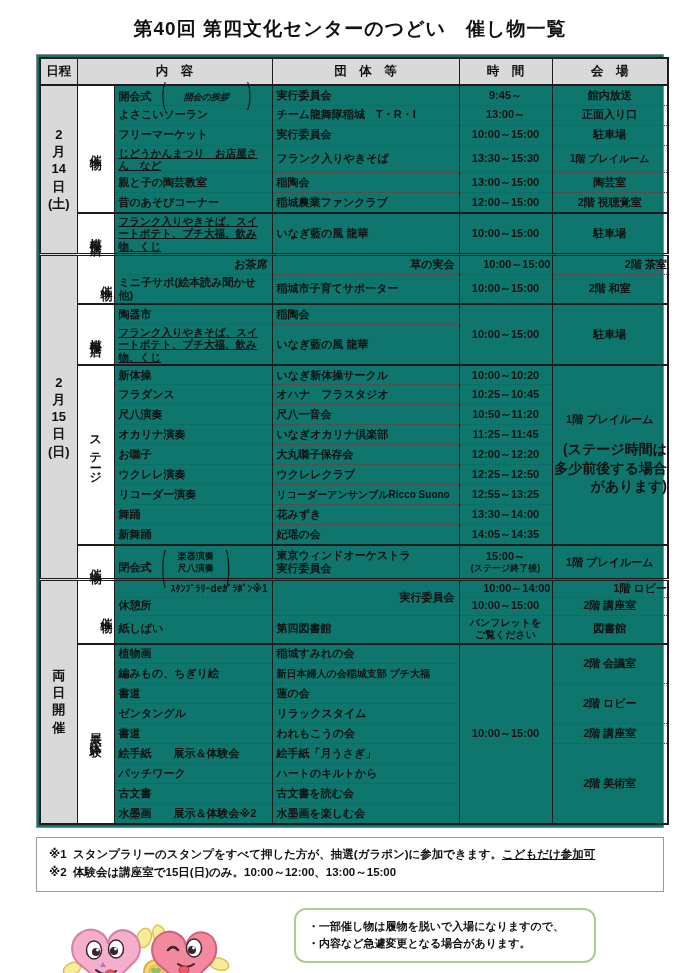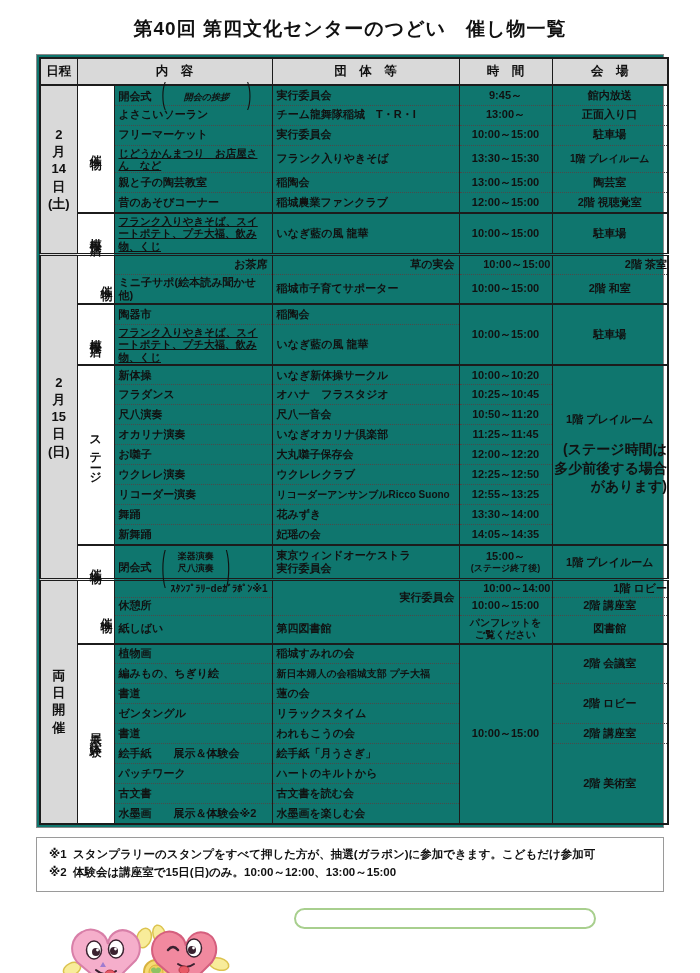--- a/index.html
+++ b/index.html
@@ -56,21 +56,21 @@
   .ptext2 { font-size:9px; line-height:1.35; padding:0 10px; text-align:center; white-space:nowrap; }
   .tsub { font-size:9px; line-height:1.2; }
   .tsub2 { font-size:10px; line-height:1.25; }
   .vnote { font-size:14px; line-height:1.35; margin-top:13px; font-weight:bold;text-align:right; }
 
   
   .notes {
     border:1px solid #9a9a9a; margin-top:9px; padding:7px 12px 10px 12px;
     font-size:11.5px; font-weight:bold; line-height:1.6;
   }
-  .u { }
+  .u { text-decoration:underline; }
 
   
   .bottom { position:relative; margin-top:16px; height:100px; }
   .mascots { position:absolute; left:20px; top:14px; }
   .info-box {
     position:absolute; left:258px; top:0; width:302px;
     border:2px solid #a8cf8e; border-radius:12px; background:#fff;
     padding:8px 10px 9px 12px; font-size:11px; font-weight:bold; line-height:1.55;
   }
 </style>
@@ -387,15 +387,17 @@
 
       <path d="M112 28 q5 -6 10 0" fill="none" stroke="#3a2230" stroke-width="2.5" stroke-linecap="round"></path>
       <ellipse cx="138" cy="26" rx="7.5" ry="9" fill="#fff" stroke="#3a2230" stroke-width="1.5"></ellipse>
       <circle cx="136" cy="28" r="4" fill="#3a2230"></circle>
         <circle cx="137.5" cy="26" r="1.4" fill="#fff"></circle>
       <path d="M122 42 q8 6 16 0" fill="none" stroke="#3a2230" stroke-width="2" stroke-linecap="round"></path>
       <ellipse cx="128" cy="48" rx="5" ry="4" fill="#e85a66" stroke="#b53844" stroke-width="1"></ellipse>
     </svg>
 
     <div class="info-box">
+      <div>・一部催し物は履物を脱いで入場になりますので、</div>
+      <div>・内容など急遽変更となる場合があります。</div>
     </div>
   </div>
 </div>
 
 </body></html>

